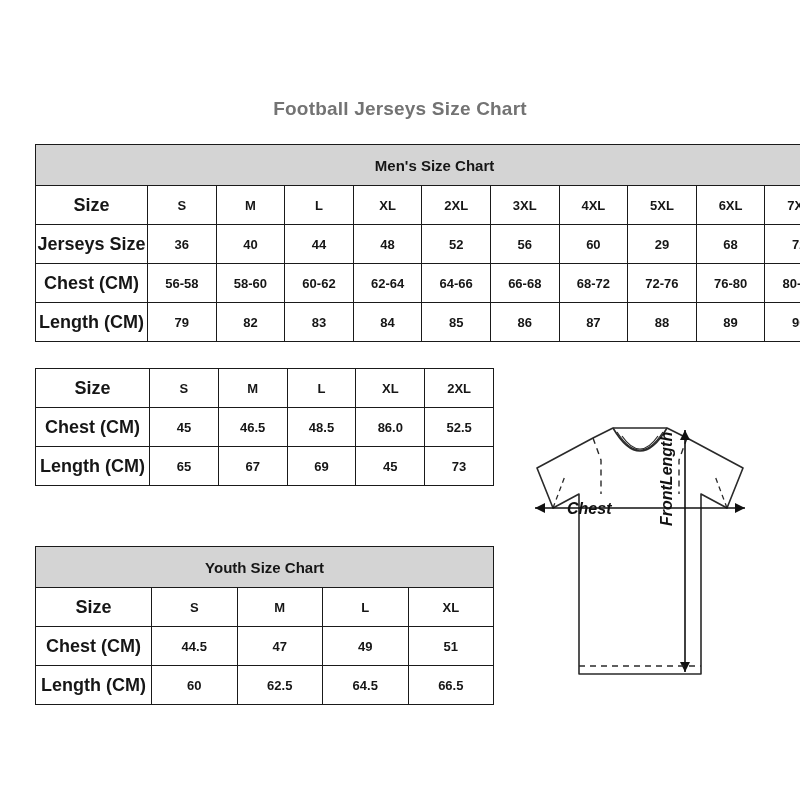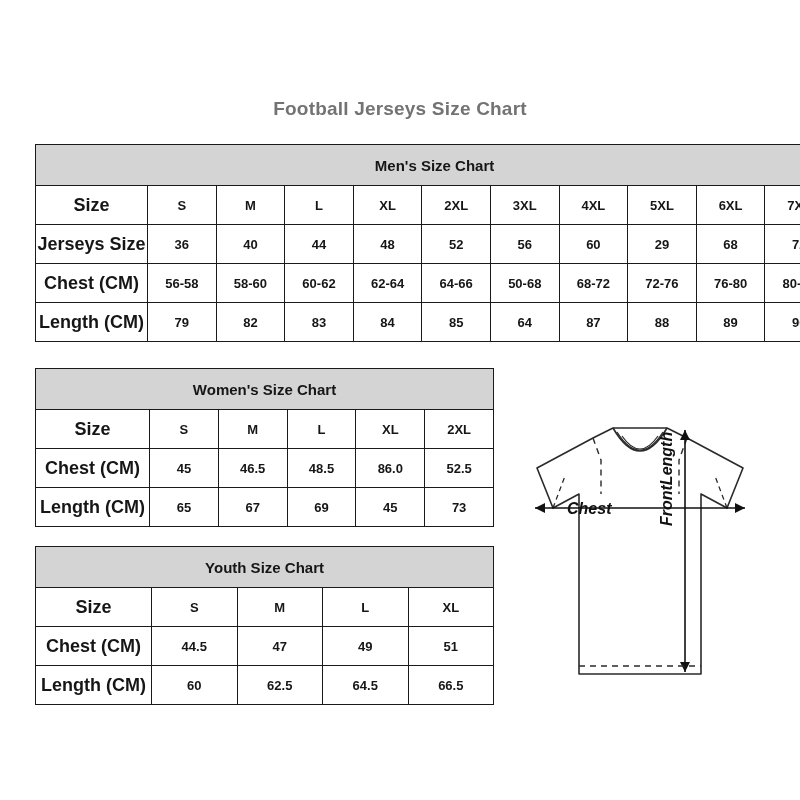--- a/index.html
+++ b/index.html
@@ -168,57 +168,54 @@
           <td>68</td>
           <td>72</td>
         </tr>
         <tr>
           <td class="label-cell">Chest (CM)</td>
           <td>56-58</td>
           <td>58-60</td>
           <td>60-62</td>
           <td>62-64</td>
           <td>64-66</td>
-          <td>50-68</td>
+          <td>66-68</td>
           <td>68-72</td>
           <td>72-76</td>
           <td>76-80</td>
           <td>80-84</td>
         </tr>
         <tr>
           <td class="label-cell">Length (CM)</td>
           <td>79</td>
           <td>82</td>
           <td>83</td>
           <td>84</td>
           <td>85</td>
-          <td>64</td>
+          <td>86</td>
           <td>87</td>
           <td>88</td>
           <td>89</td>
           <td>90</td>
         </tr>
       </tbody>
     </table>
   </div>
 
   <div id="womens-table-wrap">
     <table id="womens-table" class="size-table">
       <colgroup>
         <col class="c0">
           <col class="cx">
           <col class="cx">
           <col class="cx">
           <col class="cx">
           <col class="cx">
       </colgroup>
       <tbody>
-        <tr class="header-row">
-          <td colspan="6">Women's Size Chart</td>
-        </tr>
         <tr>
           <td class="label-cell">Size</td>
           <td>S</td>
           <td>M</td>
           <td>L</td>
           <td>XL</td>
           <td>2XL</td>
         </tr>
         <tr>
           <td class="label-cell">Chest (CM)</td>

